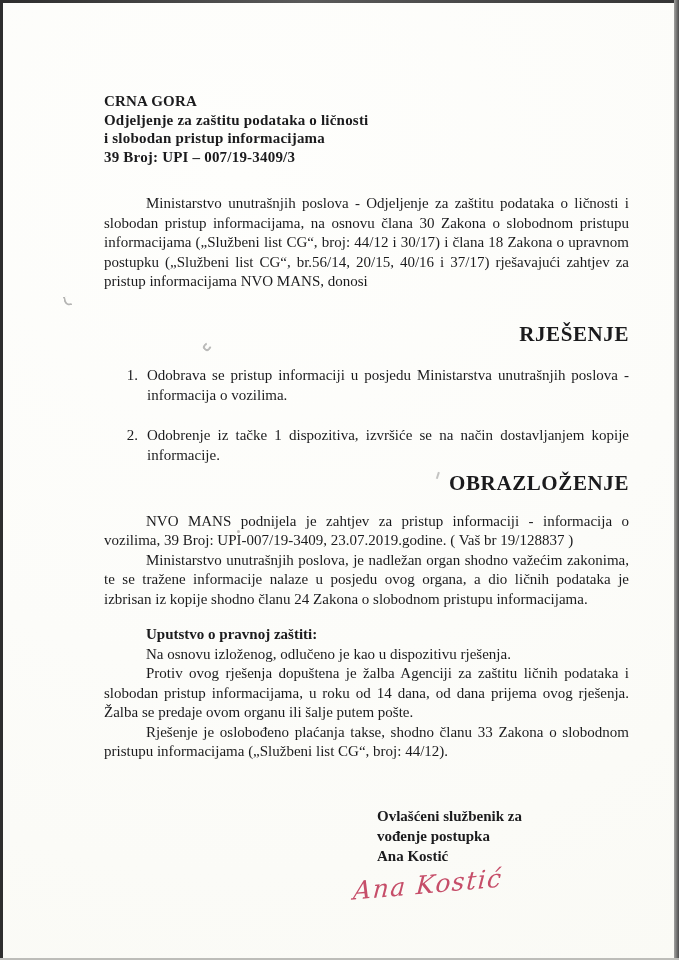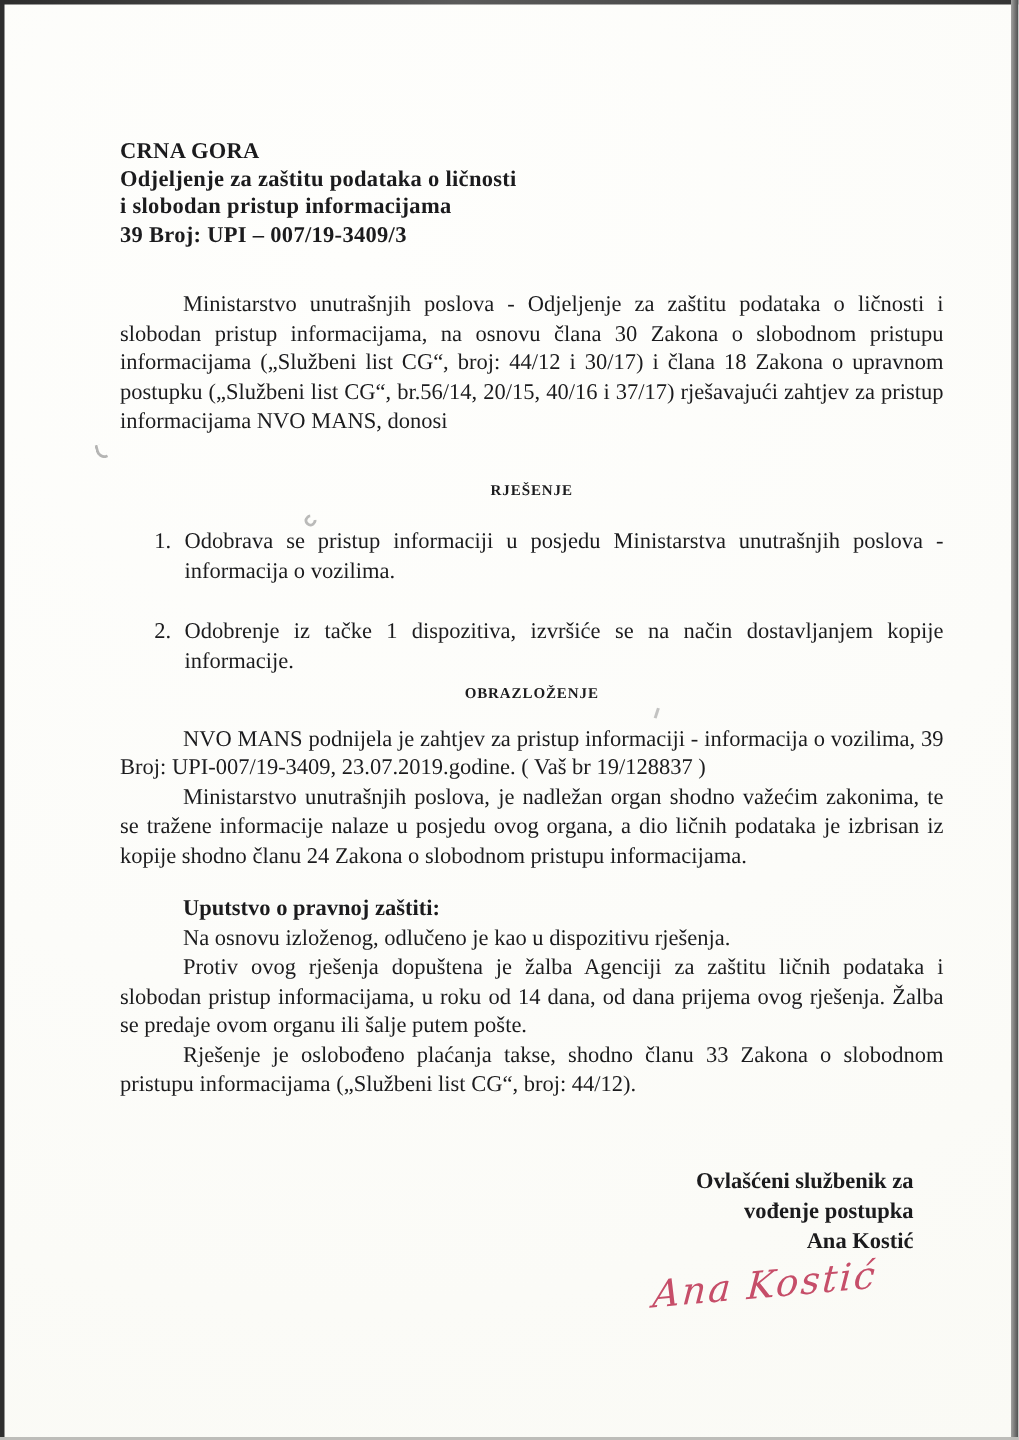--- a/index.html
+++ b/index.html
@@ -26,60 +26,60 @@
 
   
   .artifact { position:absolute; opacity:.5; }
   .a1 { left:64px;  top:296px; width:7px;  height:10px; border-left:2px solid #6f6f6f;
         border-bottom:2px solid #6f6f6f; border-radius:0 0 0 6px; transform:rotate(-14deg); }
   .a2 { left:203px; top:343px; width:8px;  height:8px;  border:2px solid #7a7a7a;
         border-radius:50%; border-top-color:transparent; transform:rotate(40deg); }
   .a3 { left:431px; top:471px; width:8px;  height:7px;  border-right:2px solid #8a8a8a; transform:rotate(18deg); }
   .a4 { left:237px; top:530px; width:3px;  height:3px;  background:#777; border-radius:50%; }
 
-  .content { position: relative; padding: 92px 50px 0 80px; }
+  .content { position: relative; padding: 92px 50px 0 104px; }
 
   .lh-line {
     font-weight: 700;
     font-size: 15px;
     line-height: 18.5px;
     letter-spacing: .2px;
   }
 
   .para {
     font-size: 15px;
     line-height: 19.5px;
     text-align: justify;
     hyphens: none;
   }
   .indent { text-indent: 42px; }
   .intro  { margin-top: 28px; }
 
   .doc-heading {
-    font-size: 10px;
+    font-size: 21px;
     font-weight: 700;
-    text-align: center;
+    text-align: right;
     letter-spacing: .6px;
     margin-top: 30px;
   }
   .doc-heading.tight { margin-top: 3px; }
   .doc-heading + .para { margin-top: 16px; }
 
   .decision-list { list-style: none; margin-top: 18px; padding-left: 16px; }
   .decision-item { display: flex; gap: 9px; margin-bottom: 20px; font-size: 15px; line-height: 20px; }
   .decision-item:last-child { margin-bottom: 6px; }
   .num  { flex: 0 0 18px; text-align: right; }
   .itxt { flex: 1; text-align: justify; }
 
   .legal-heading { font-weight: 700; margin-top: 16px; text-align: left; }
 
   .signature {
     width: 232px;
     margin: 44px 20px 0 auto;
-    text-align: right;
+    text-align: left;
   }
   .sig-line { font-weight: 700; font-size: 15px; line-height: 20px; }
   .handwriting {
     margin-top: 4px;
     display: inline-block;
     transform: translateX(-24px) rotate(-5deg) skewX(-9deg);
     font-style: italic;
     font-size: 25px;
     letter-spacing: 1.5px;
     color: #c2405e;

